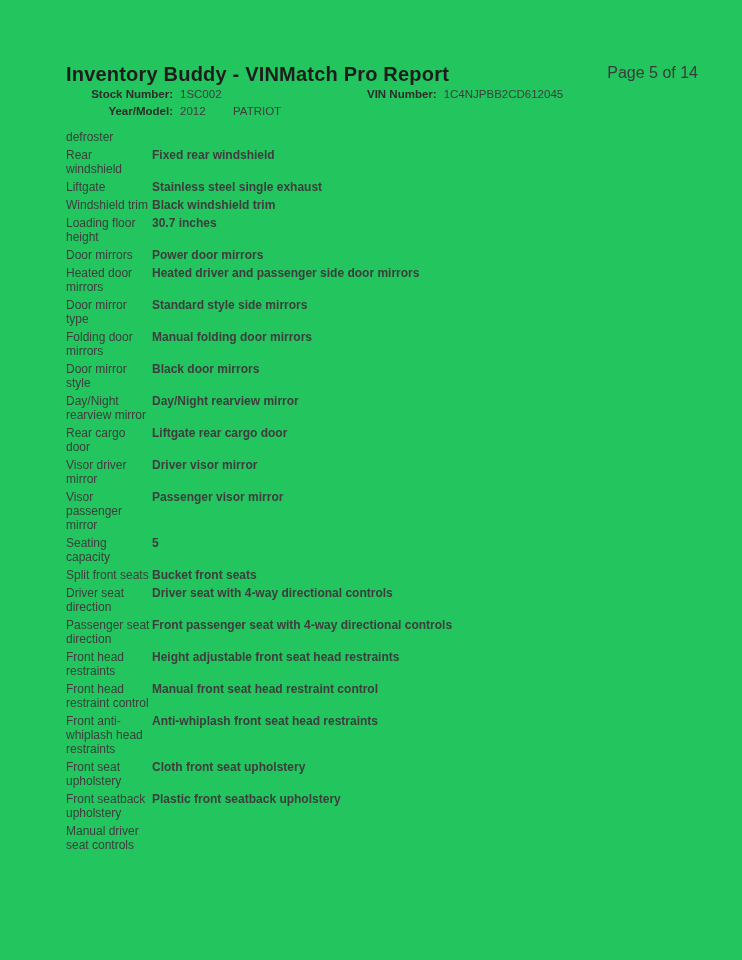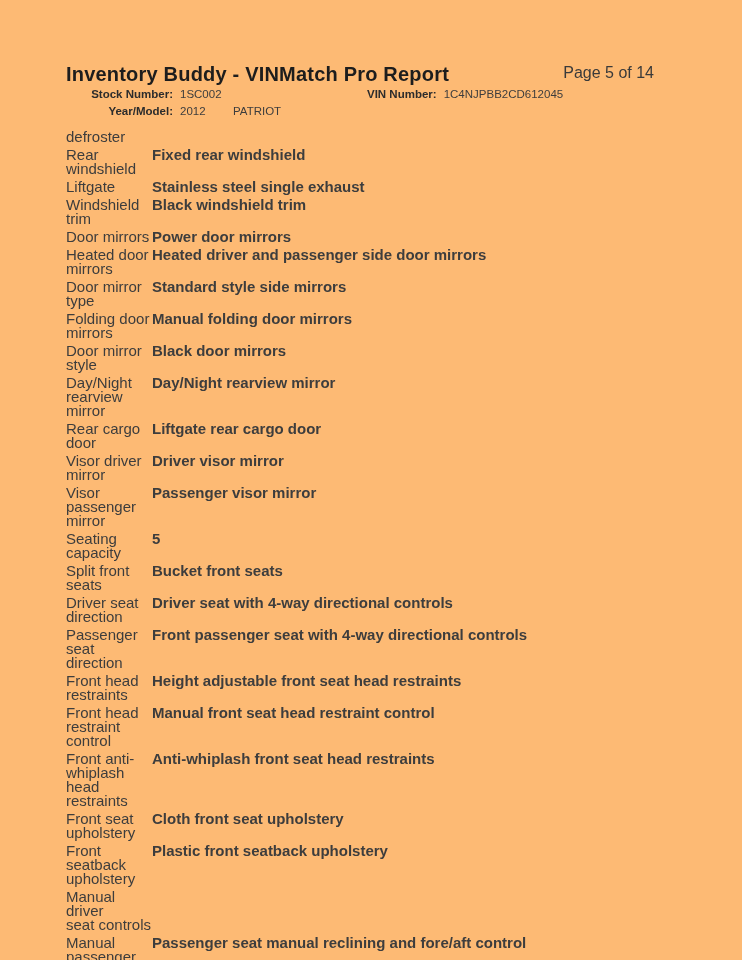--- a/index.html
+++ b/index.html
@@ -4,26 +4,26 @@
 <style>
   html, body {
     margin: 0;
     padding: 0;
     background: #ffffff;
   }
   .page {
     position: relative;
     width: 742px;
     height: 960px;
-    background: #fdba74;
+    background: #22c55e;
     font-family: "Liberation Sans", sans-serif;
     color: #3d3d3d;
     overflow: hidden;
     box-sizing: border-box;
-    padding: 62px 62px 0 66px;
+    padding: 62px 18px 0 66px;
   }
   
   .title-row {
     display: flex;
     justify-content: space-between;
     align-items: flex-start;
   }
   .report-title {
     margin: 0;
     font-size: 20px;
@@ -80,21 +80,21 @@
     width: auto;
   }
   
   .spec-rows {
     margin-top: 10px;
   }
   .spec-row {
     display: flex;
     align-items: flex-start;
     margin-top: 4px;
-    font-size: 15px;
+    font-size: 12px;
     line-height: 14px;
   }
   .spec-row:first-child {
     margin-top: 0;
   }
   .spec-label {
     flex: none;
     width: 86px;
     white-space: pre-line;
     color: #3d3d3d;
@@ -143,20 +143,25 @@
       </div>
       <div class="spec-row">
         <div class="spec-label">Liftgate</div>
         <div class="spec-value">Stainless steel single exhaust</div>
       </div>
       <div class="spec-row">
         <div class="spec-label">Windshield trim</div>
         <div class="spec-value">Black windshield trim</div>
       </div>
       <div class="spec-row">
+        <div class="spec-label">Loading floor
+height</div>
+        <div class="spec-value">30.7 inches</div>
+      </div>
+      <div class="spec-row">
         <div class="spec-label">Door mirrors</div>
         <div class="spec-value">Power door mirrors</div>
       </div>
       <div class="spec-row">
         <div class="spec-label">Heated door
 mirrors</div>
         <div class="spec-value">Heated driver and passenger side door mirrors</div>
       </div>
       <div class="spec-row">
         <div class="spec-label">Door mirror
@@ -236,20 +241,15 @@
       </div>
       <div class="spec-row">
         <div class="spec-label">Front seatback
 upholstery</div>
         <div class="spec-value">Plastic front seatback upholstery</div>
       </div>
       <div class="spec-row">
         <div class="spec-label">Manual driver
 seat controls</div>
       </div>
-      <div class="spec-row">
-        <div class="spec-label">Manual
-passenger seat</div>
-        <div class="spec-value">Passenger seat manual reclining and fore/aft control</div>
-      </div>
     </div>
 
 </div>
 
 </body></html>

